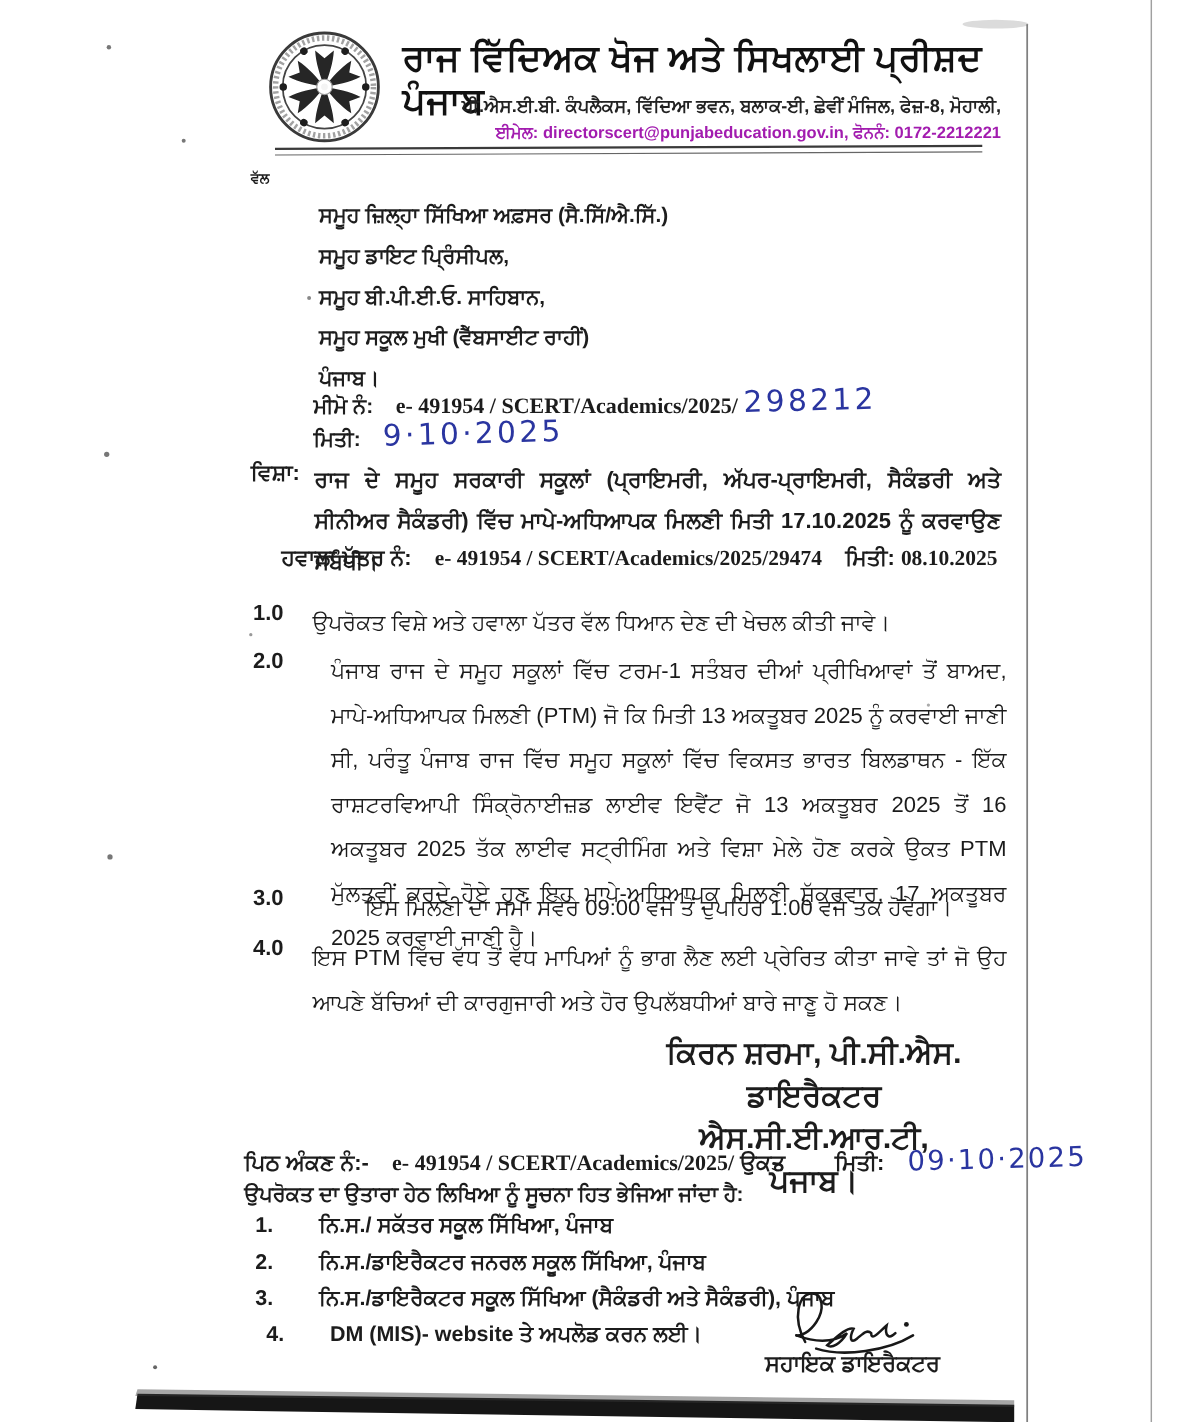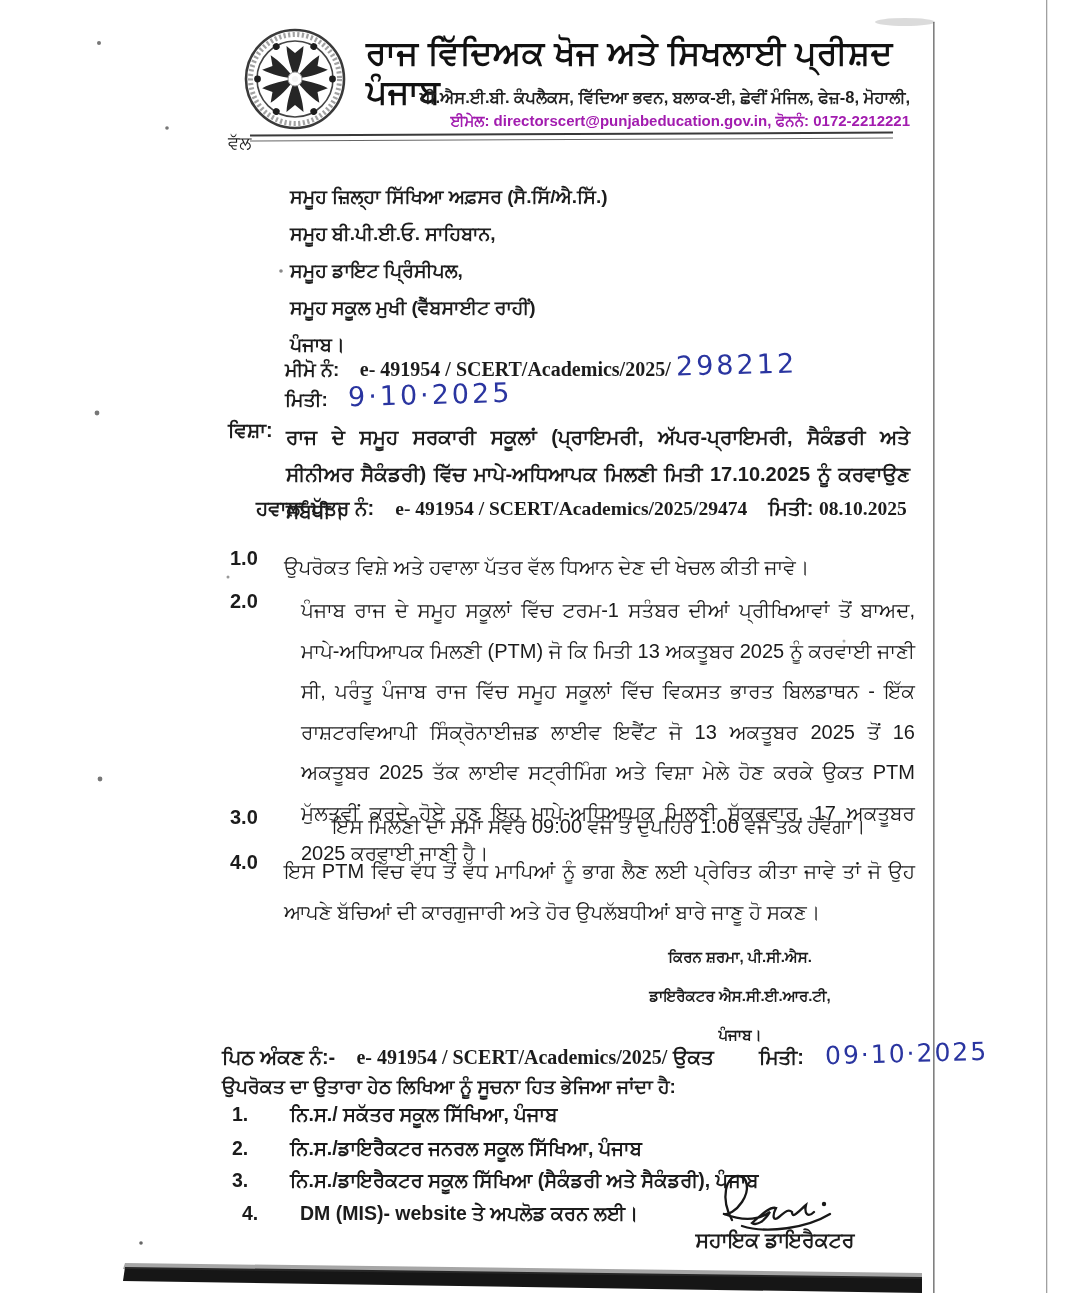--- a/index.html
+++ b/index.html
@@ -19,21 +19,21 @@
   .addr-wrap{left:340px;top:88px;width:570px;text-align:right;}
   .addr-line{font-size:16.5px;font-weight:700;color:#222;}
   .email-line{margin-top:5px;font-size:15px;font-weight:700;color:#a21caf;}
   .email-latin{font-family:"Liberation Sans",sans-serif;font-weight:700;}
   .header-rule{
     left:250px;top:133px;width:643px;height:4px;
     border-top:2px solid #3a3a3a;border-bottom:1px solid #666;
     transform:rotate(-0.25deg);
   }
   
-  .to-label{left:228px;top:133px;font-size:18px;font-weight:400;}
+  .to-label{left:228px;top:154px;font-size:13px;font-weight:700;}
   .recipient{left:290px;top:178px;width:430px;font-size:19px;line-height:37px;font-weight:600;color:#1d1d1d;}
   
   .memo-line{left:285px;top:351px;font-size:19px;font-weight:700;white-space:nowrap;}
   .serif-b{font-family:"Liberation Serif",serif;font-weight:700;font-size:20px;}
   .hand{
     color:#2a35a0;font-size:27px;font-weight:400;
     font-family:"DejaVu Sans",sans-serif;letter-spacing:3px;
     display:inline-block;transform:rotate(-1.5deg);
     position:relative;top:-2px;
   }
@@ -43,21 +43,21 @@
   .subject .lbl{font-size:20px;font-weight:700;width:58px;flex:none;}
   .subject .txt{font-size:20px;font-weight:700;line-height:37px;text-align:justify;}
   .reference{left:228px;top:497px;font-size:20px;font-weight:700;white-space:nowrap;margin-left:28px;}
   
   .para{display:flex;left:230px;width:685px;}
   .para .num{font-size:20px;font-weight:700;width:54px;flex:none;font-family:"Liberation Sans",sans-serif;}
   .para .body{font-size:20px;line-height:40.5px;text-align:justify;font-weight:500;color:#1b1b1b;}
   .p1{top:547px;} .p2{top:590px;gap:17px;} .p3{top:806px;gap:48px;} .p4{top:851px;}
   
   .signatory{left:575px;top:937px;width:330px;text-align:center;
-    font-size:15px;font-weight:700;line-height:39px;}
+    font-size:28px;font-weight:700;line-height:39px;}
   
   .endorse{left:222px;top:1041px;font-size:20px;font-weight:700;white-space:nowrap;}
   .endorse .hand{font-size:25px;letter-spacing:2px;}
   .copy-line{left:222px;top:1076px;font-size:19px;font-weight:600;}
   .cc{display:flex;left:232px;width:620px;}
   .cc .num{width:58px;flex:none;font-size:19.5px;font-weight:600;}
   .cc .body{font-size:19.5px;font-weight:600;}
   .cc1{top:1103px;} .cc2{top:1137px;} .cc3{top:1169px;} .cc4{top:1202px;padding-left:10px;}
   
   .sig-svg{left:712px;top:1170px;}
@@ -133,22 +133,22 @@
     <span>ਫੋਨਨੰ:</span>
     <span class="email-latin">0172-2212221</span>
   </div>
 </div>
 
 <div class="abs header-rule"></div>
 
 <div class="abs to-label">ਵੱਲ</div>
 <div class="abs recipient">
   <div>ਸਮੂਹ ਜ਼ਿਲ੍ਹਾ ਸਿੱਖਿਆ ਅਫ਼ਸਰ (ਸੈ.ਸਿੱ/ਐ.ਸਿੱ.)</div>
+  <div>ਸਮੂਹ ਡਾਇਟ ਪ੍ਰਿੰਸੀਪਲ,</div>
   <div>ਸਮੂਹ ਬੀ.ਪੀ.ਈ.ਓ. ਸਾਹਿਬਾਨ,</div>
-  <div>ਸਮੂਹ ਡਾਇਟ ਪ੍ਰਿੰਸੀਪਲ,</div>
   <div>ਸਮੂਹ ਸਕੂਲ ਮੁਖੀ (ਵੈੱਬਸਾਈਟ ਰਾਹੀਂ)</div>
   <div>ਪੰਜਾਬ।</div>
 </div>
 
 <div class="abs memo-line">
   <span>ਮੀਮੋ ਨੰ:</span>
   <span class="gap-sm"></span>
   <span class="serif-b">e-  491954  / SCERT/Academics/2025/</span>
   <span class="hand">298212</span>
 </div>

